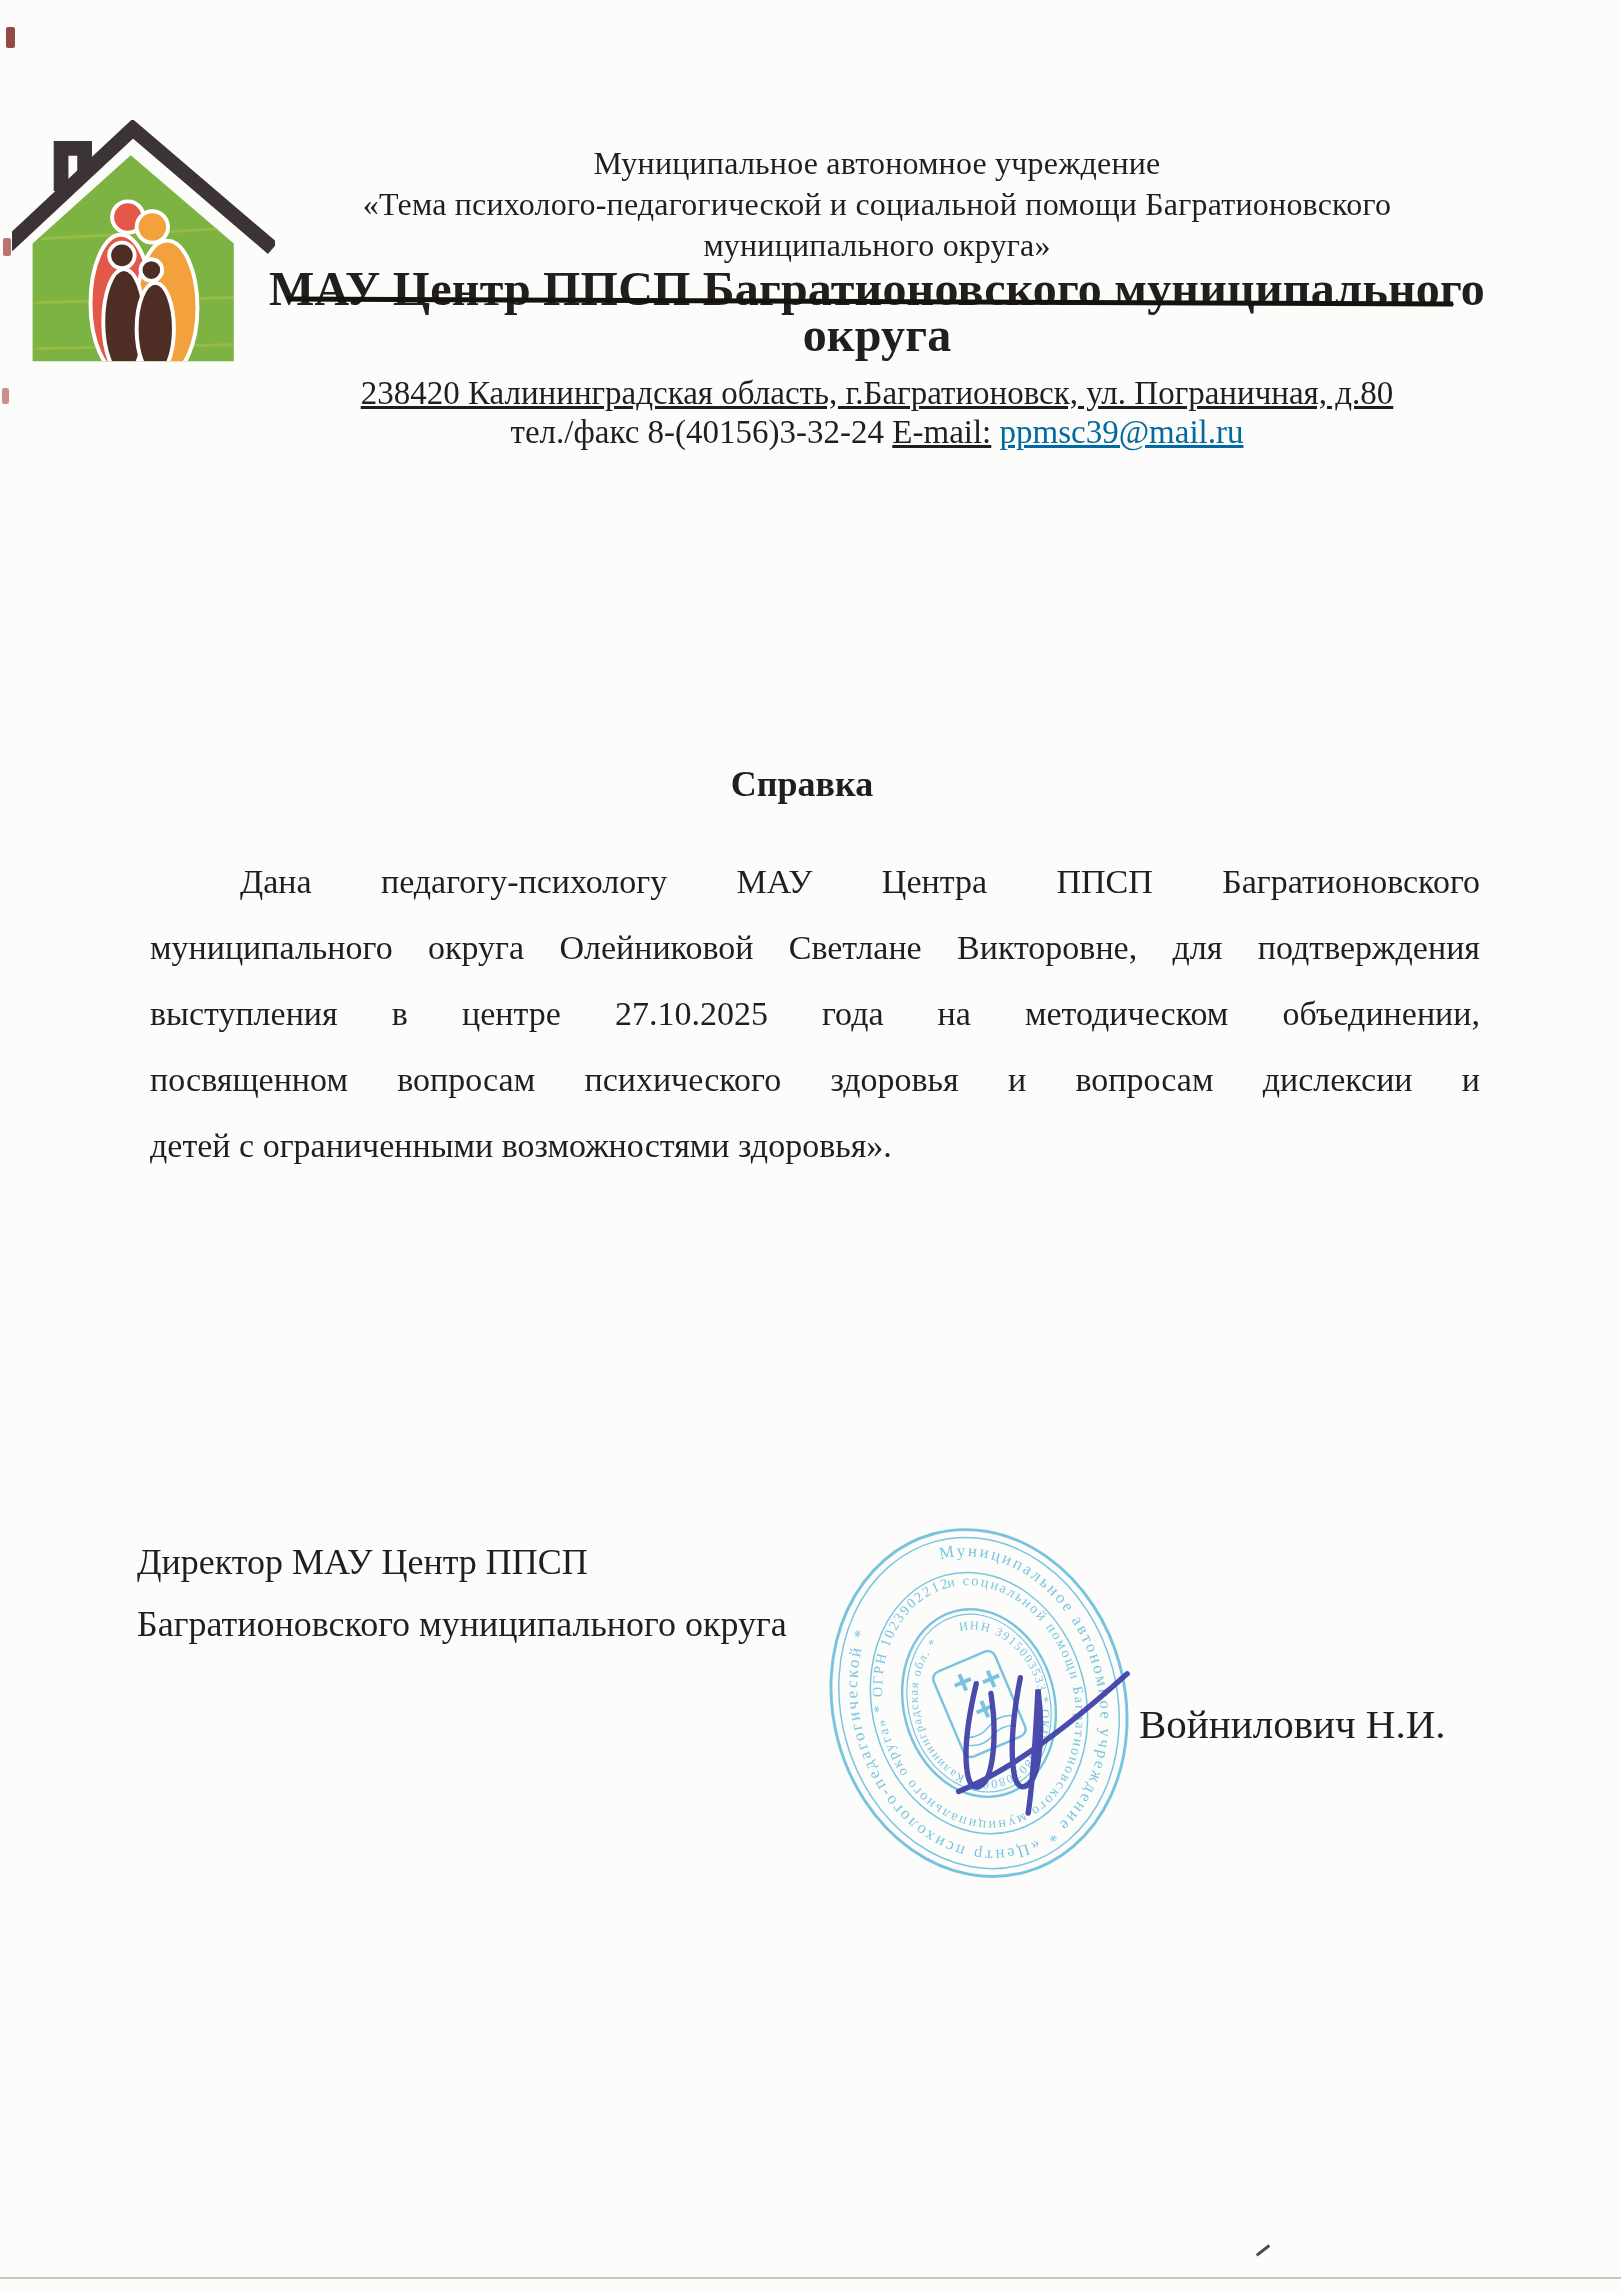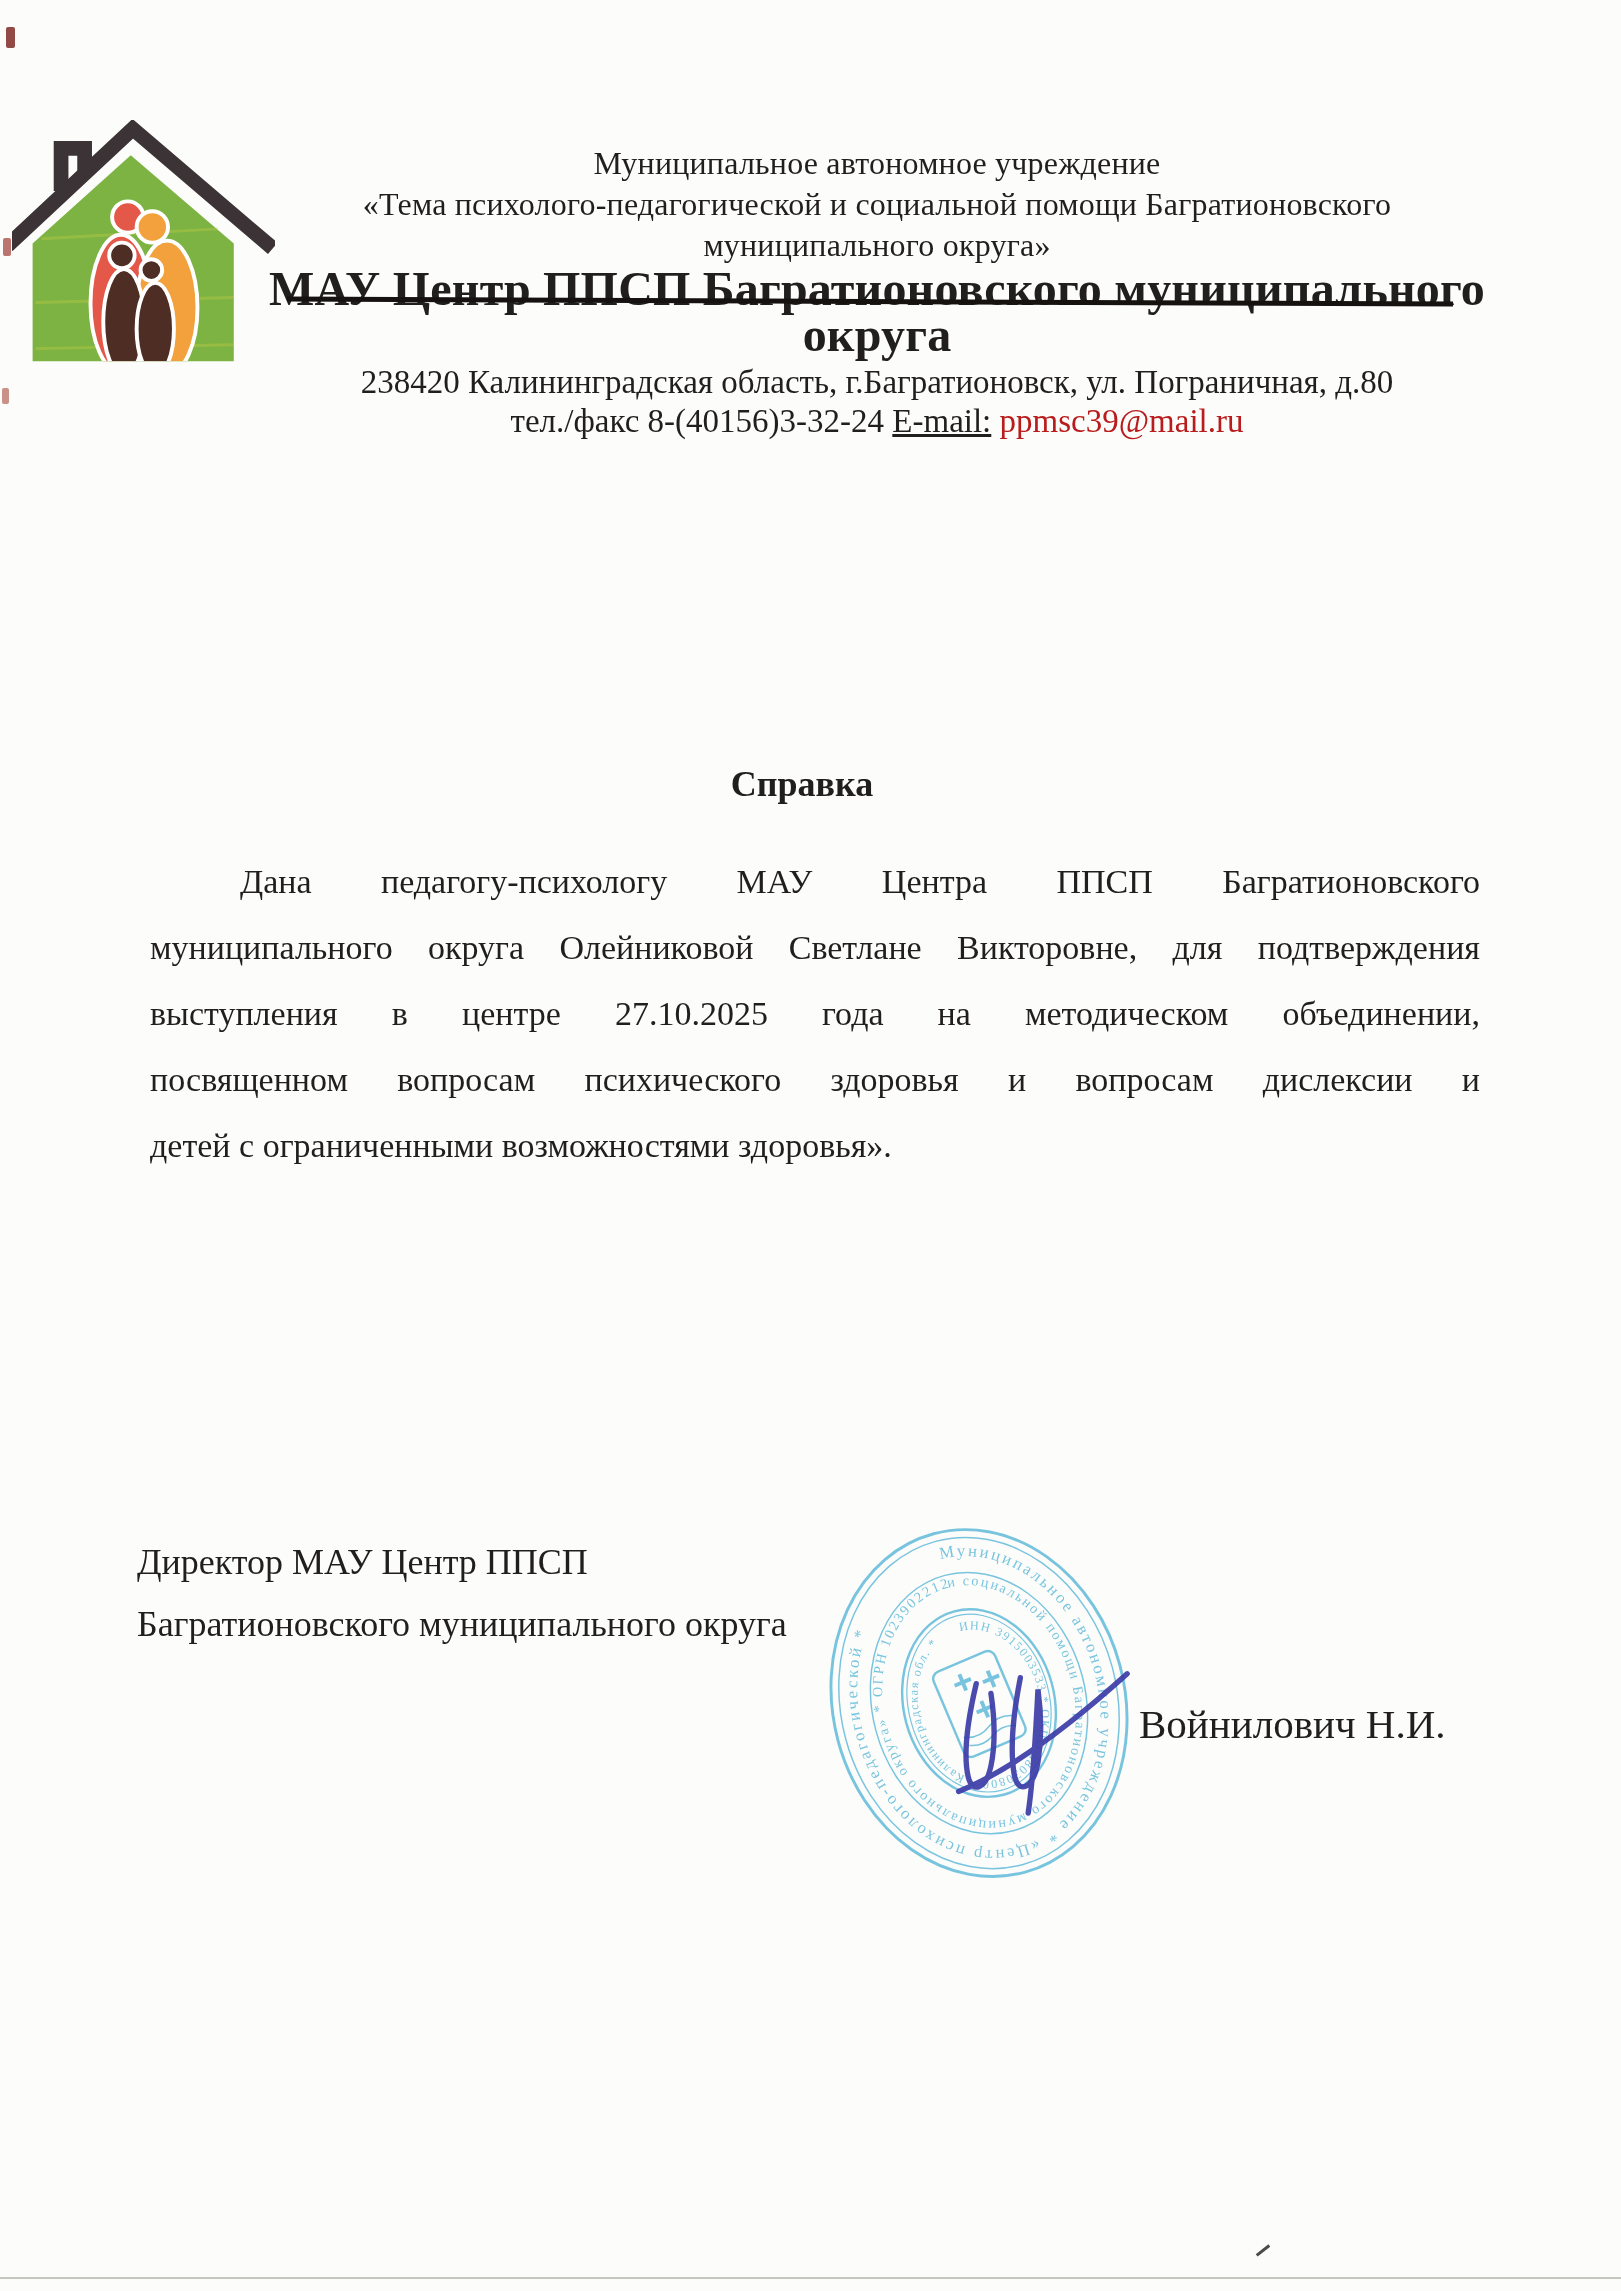--- a/index.html
+++ b/index.html
@@ -17,24 +17,24 @@
   .header-text{
     position:absolute;left:245px;top:143px;width:1264px;
     text-align:center;
   }
   .org-line{font-weight:normal;font-size:32px;line-height:41px;letter-spacing:0.2px;}
   .org-short{font-weight:bold;font-size:48px;line-height:46px;letter-spacing:0.2px;}
   .header-rule{
     position:absolute;left:287px;top:299px;width:1166px;height:4.9px;
     background:#15120f;transform:rotate(.25deg);
   }
-  .addr-line{font-size:33px;line-height:39px;margin-top:5px;}
+  .addr-line{font-size:33px;line-height:39px;margin-top:16px;text-decoration:underline;}
   .tel-line{font-size:33px;line-height:39px;}
   .email-label{text-decoration:underline;}
-  .email-link{color:#b91c1c;cursor:pointer;}
+  .email-link{color:#0369a1;text-decoration:underline;cursor:pointer;}
   
   .doc-title{
     position:absolute;left:137px;top:763px;width:1330px;
     text-align:center;font-weight:bold;font-size:36px;
   }
   .doc-body{position:absolute;left:150px;top:849px;width:1330px;font-size:34px;}
   .body-line{line-height:66px;white-space:normal;}
   .body-line.just{text-align:justify;text-align-last:justify;}
   .body-line.first{text-indent:90px;}
   

